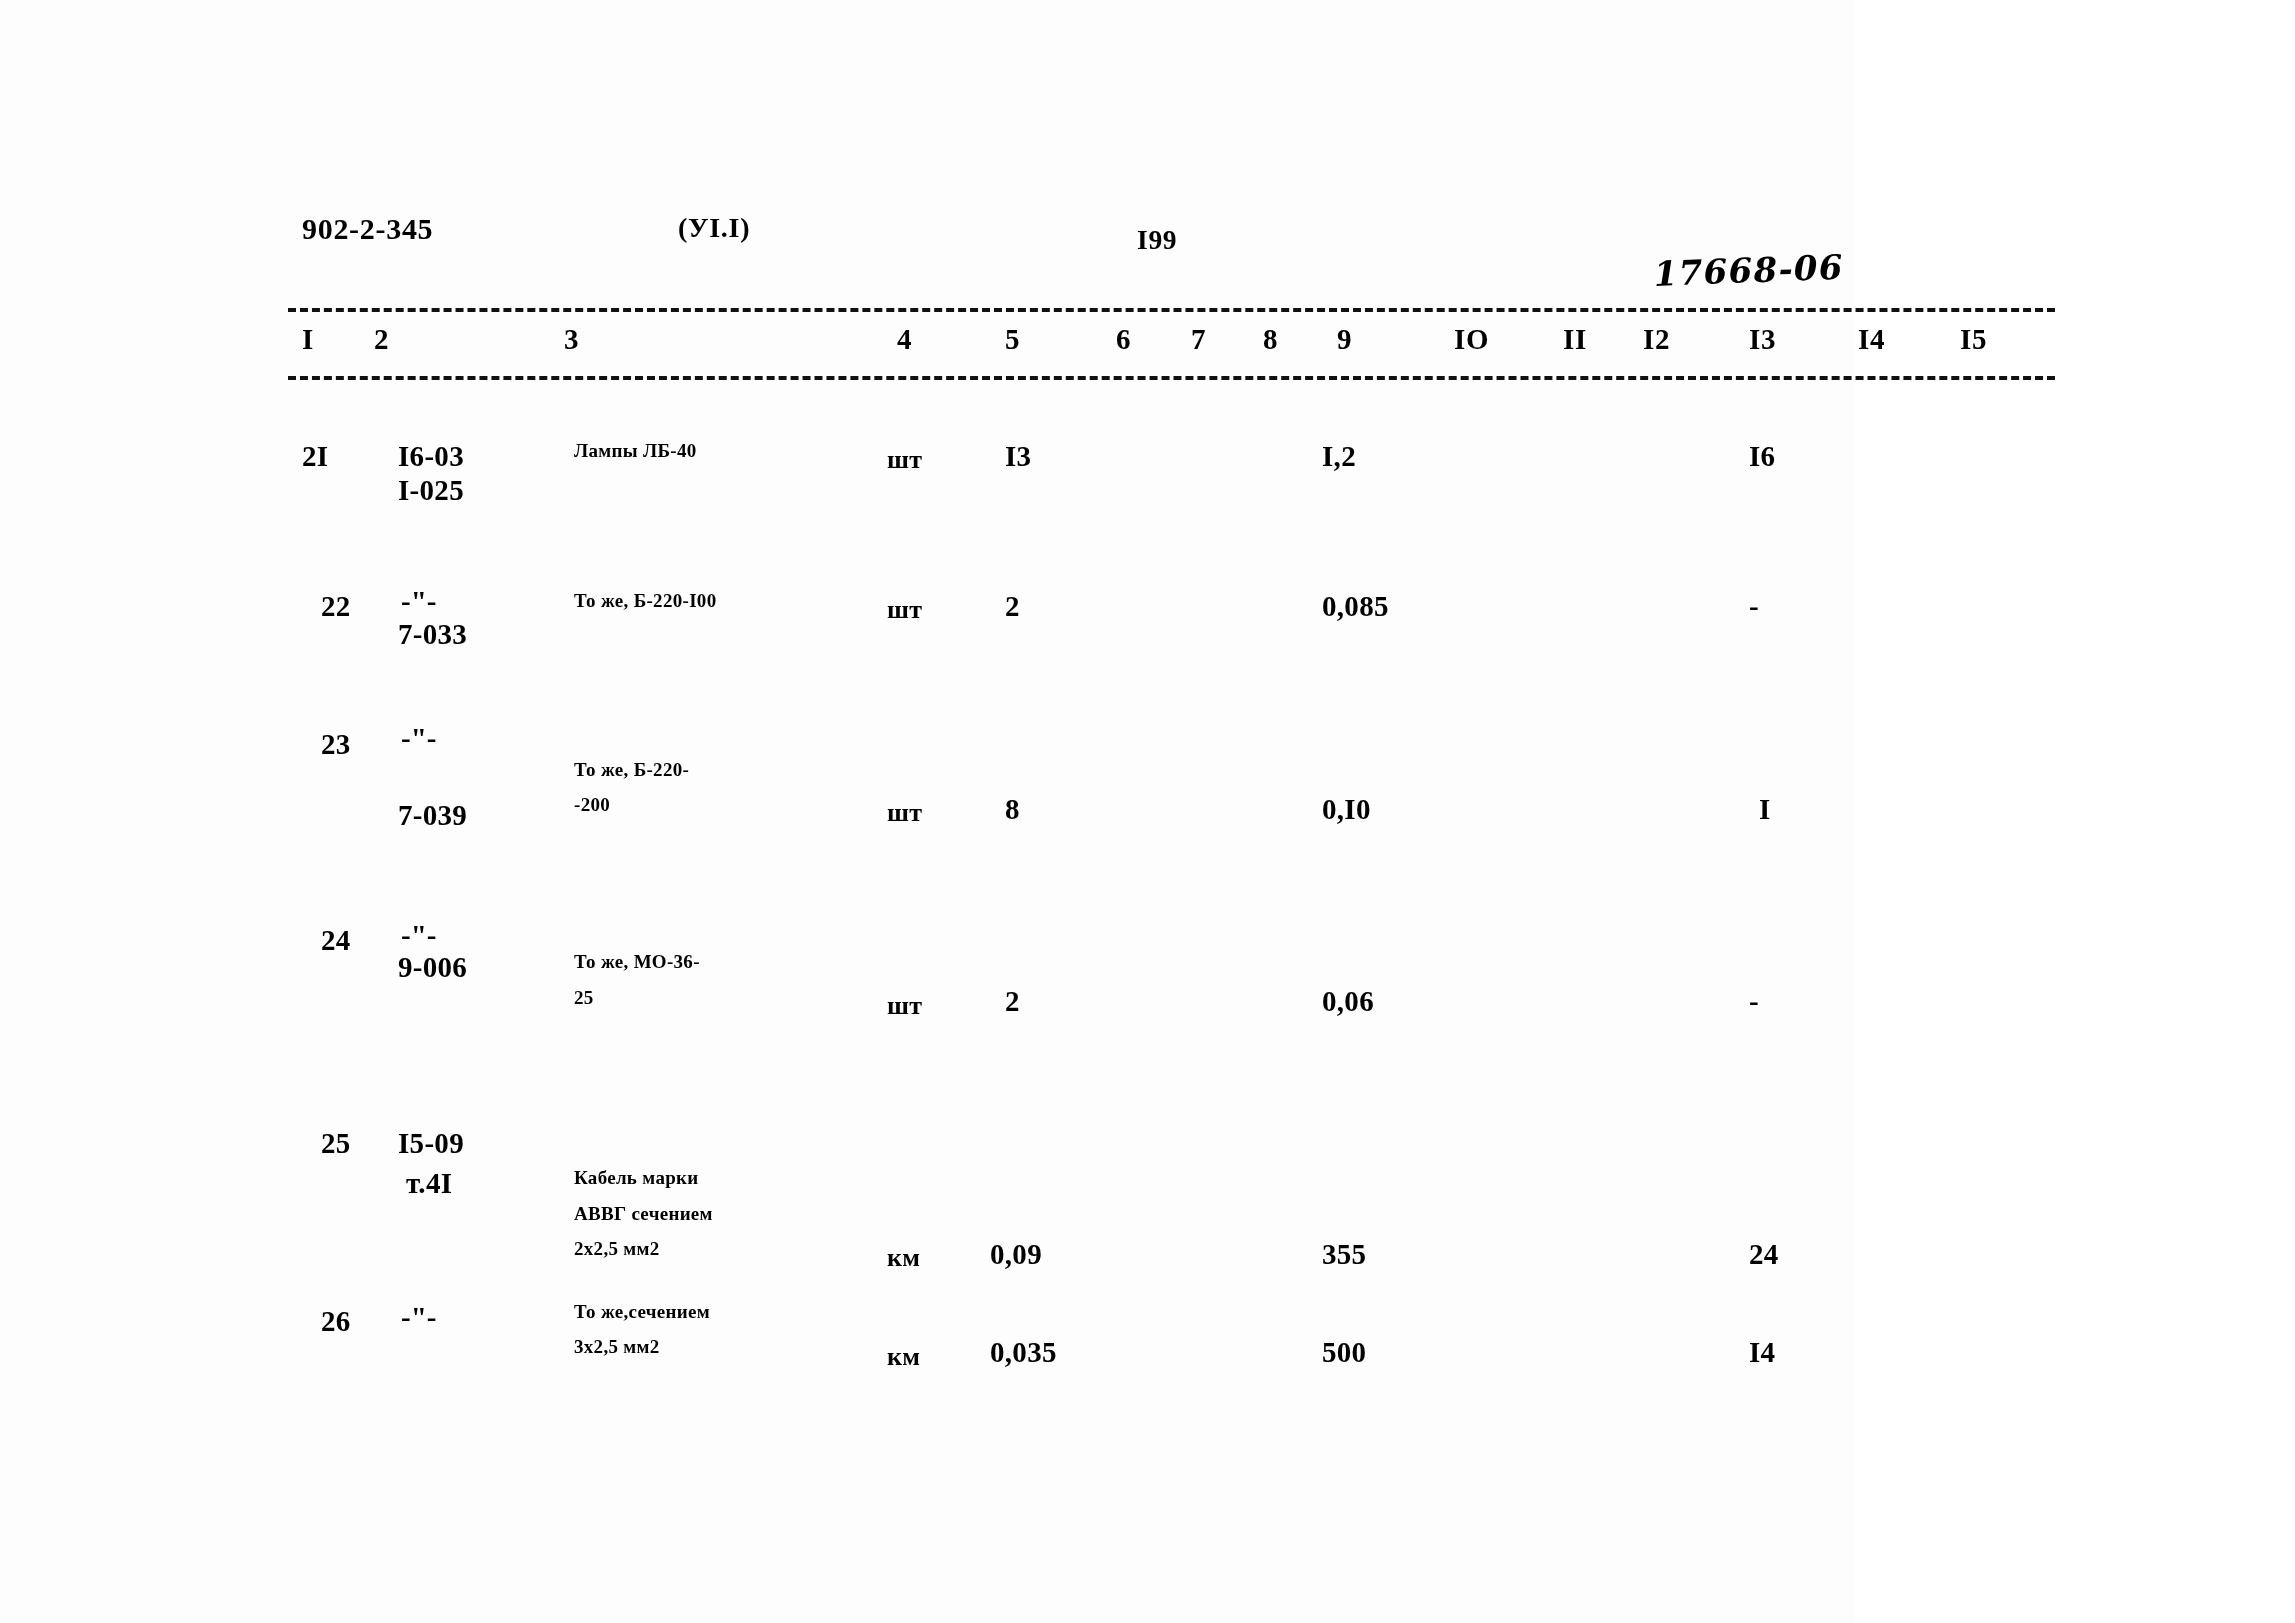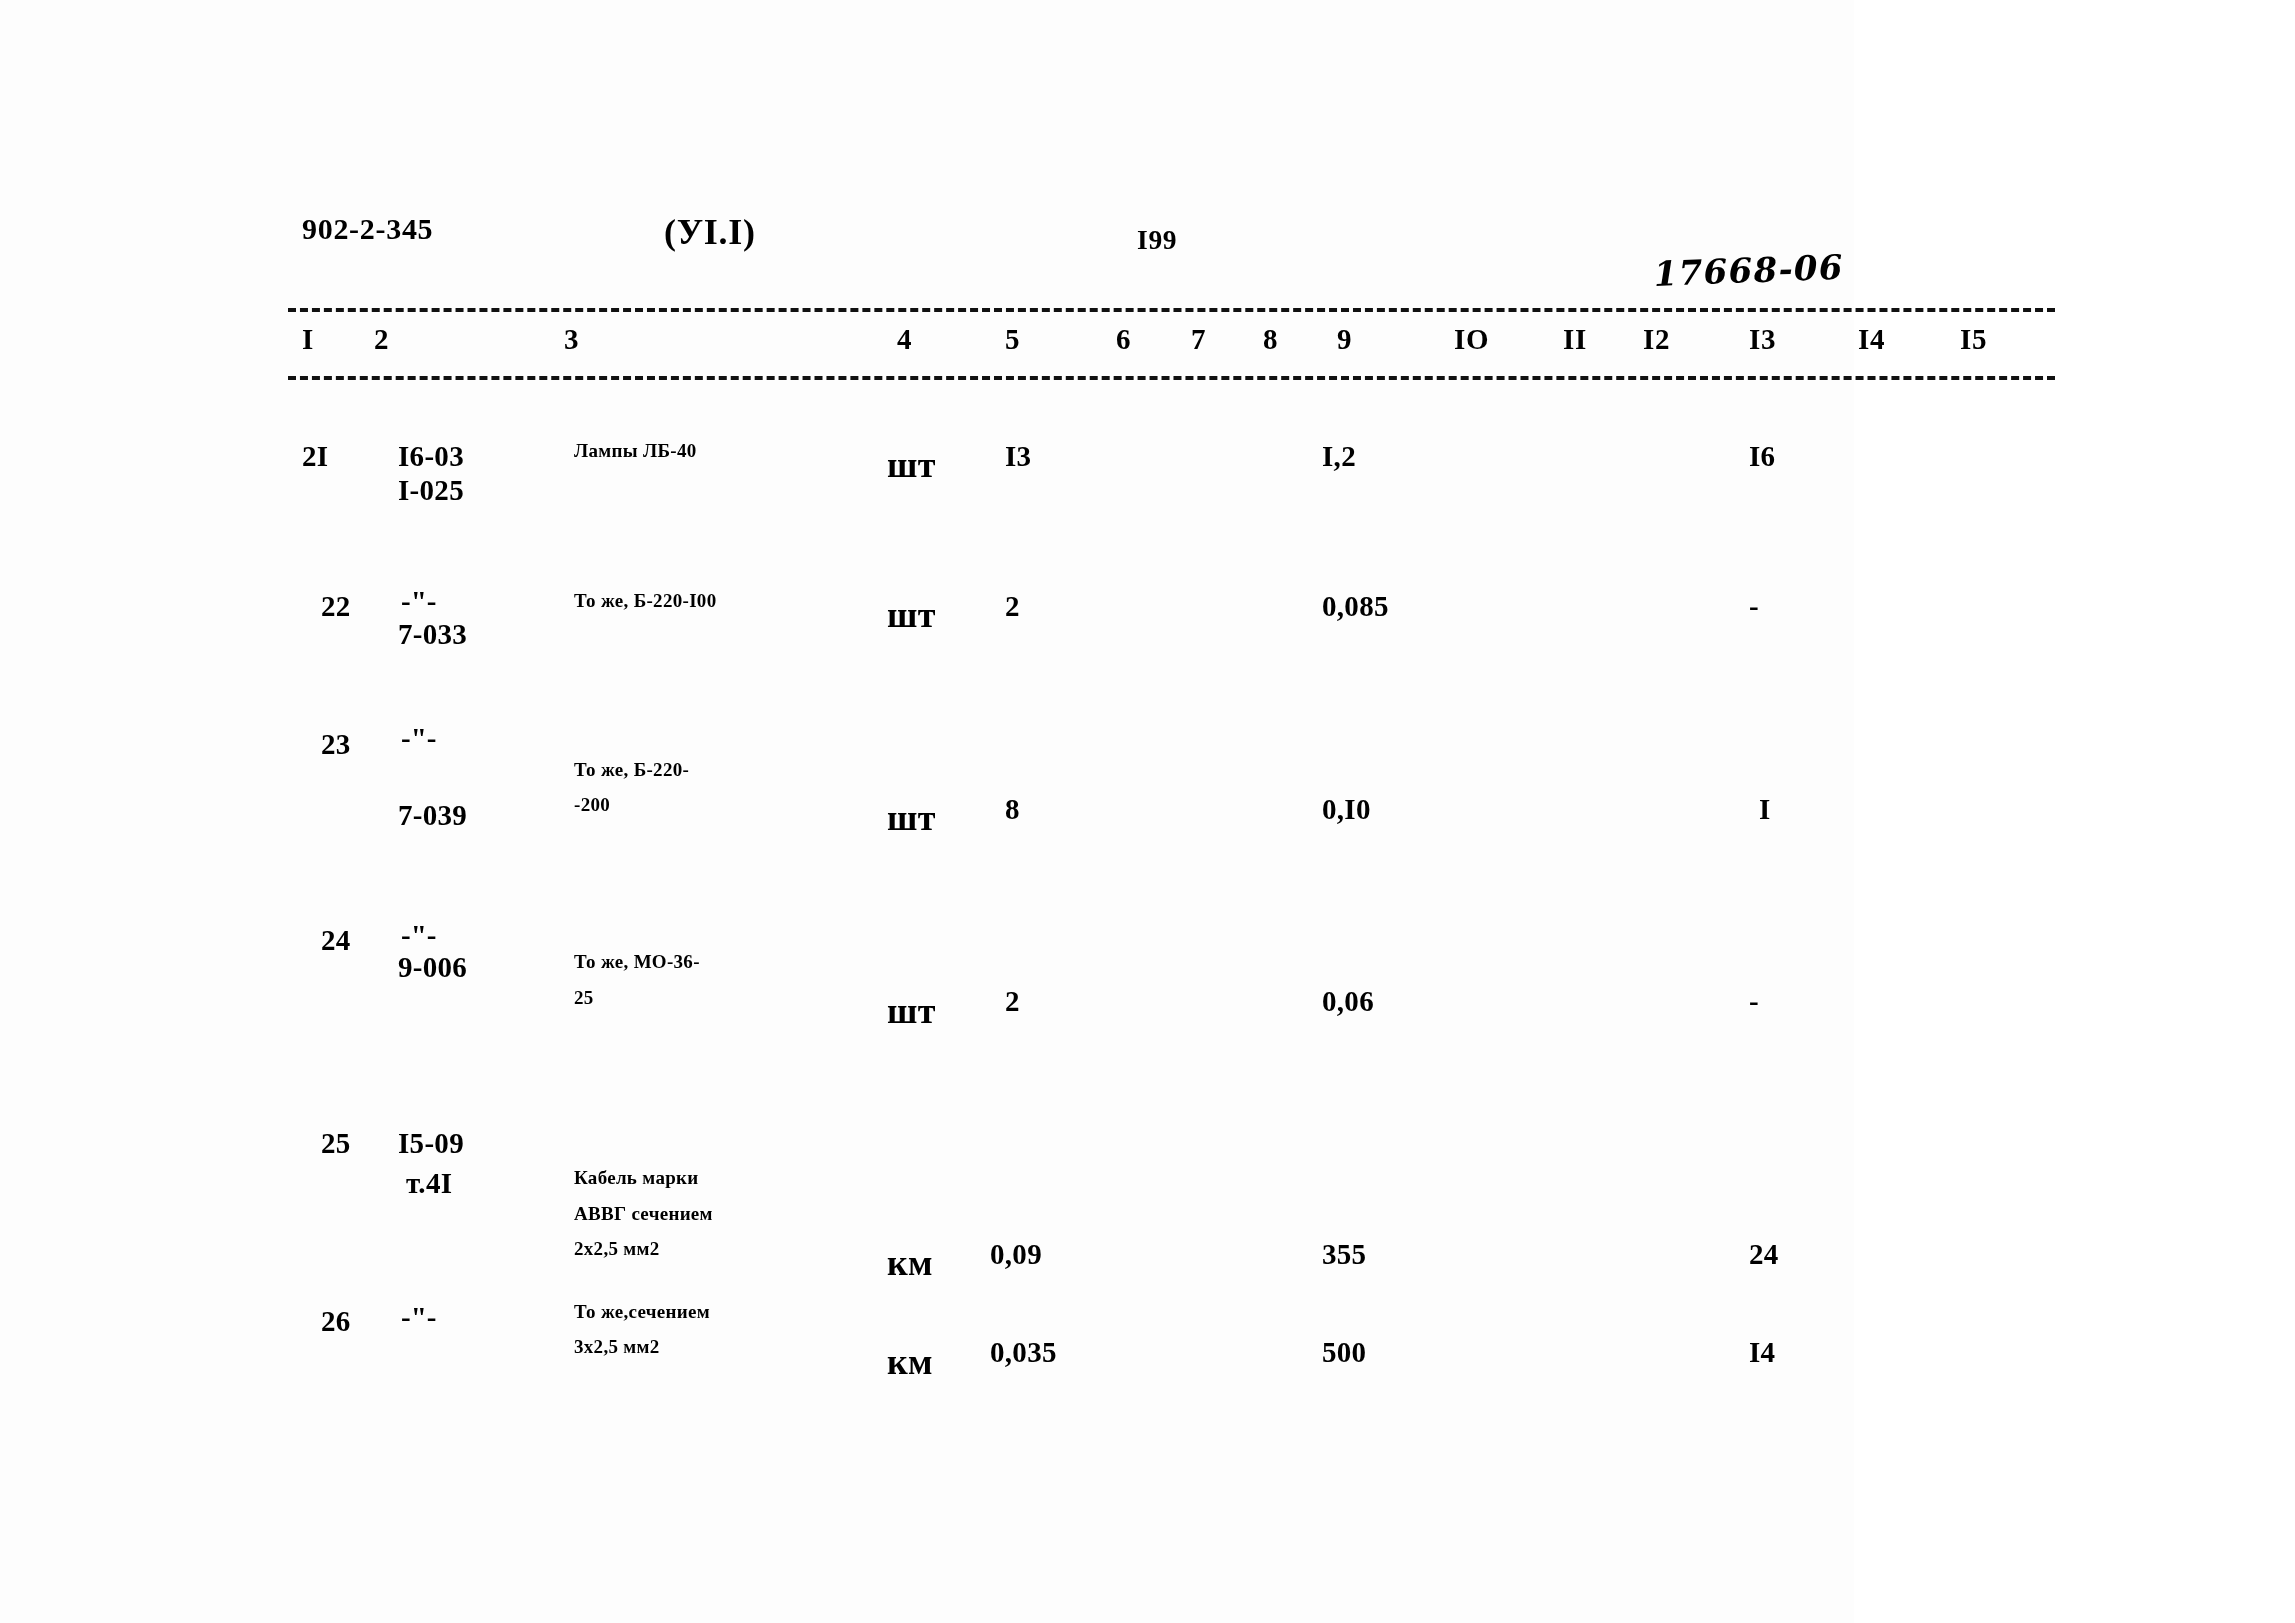--- a/index.html
+++ b/index.html
@@ -33,23 +33,23 @@
 
   
   .doc-code {
     left: 302px;
     top: 211px;
     font-size: 30px;
     font-weight: 700;
     letter-spacing: 0.7px;
   }
   .doc-part {
-    left: 664px;
+    left: 678px;
     top: 211px;
-    font-size: 36px;
+    font-size: 28px;
     font-weight: 700;
     letter-spacing: 0.7px;
   }
   .doc-page {
     left: 1137px;
     top: 223px;
     font-size: 27.5px;
     font-weight: 700;
     letter-spacing: 0.7px;
   }
@@ -86,21 +86,21 @@
 
   
   .cell {
     font-size: 29px;
     font-weight: 700;
     letter-spacing: 0.3px;
   }
   .cell-num   { font-size: 29px; }
   .cell-code  { font-size: 29px; }
   .cell-name  { font-size: 19px; margin-left: 10px; }
-  .cell-unit  { font-size: 36px; }
+  .cell-unit  { font-size: 26px; }
   .cell-qty   { font-size: 29px; }
   .cell-c9    { font-size: 29px; }
   .cell-c13   { font-size: 29px; }
 
   .dash-mark {
     font-size: 29px;
     font-weight: 700;
   }
   .ditto {
     font-size: 29px;

